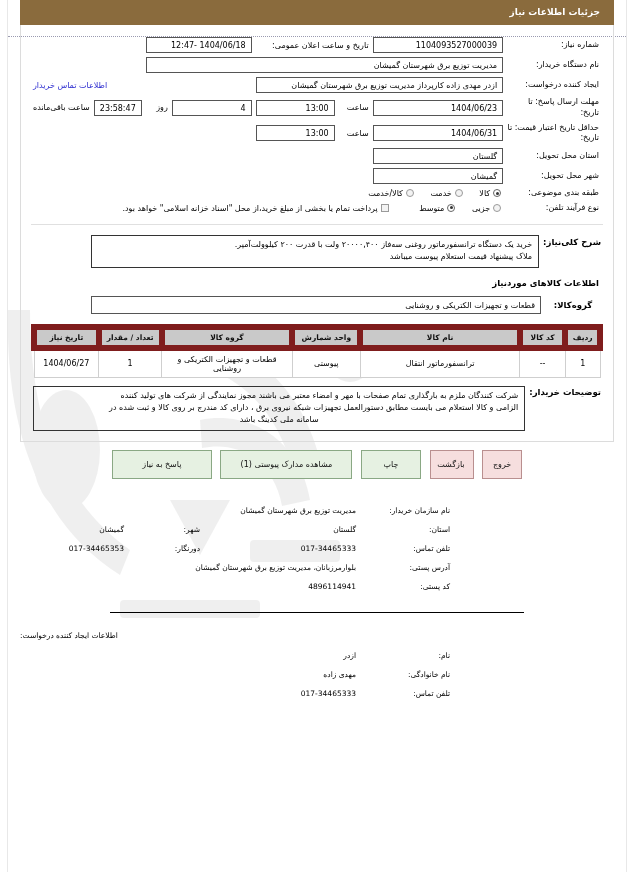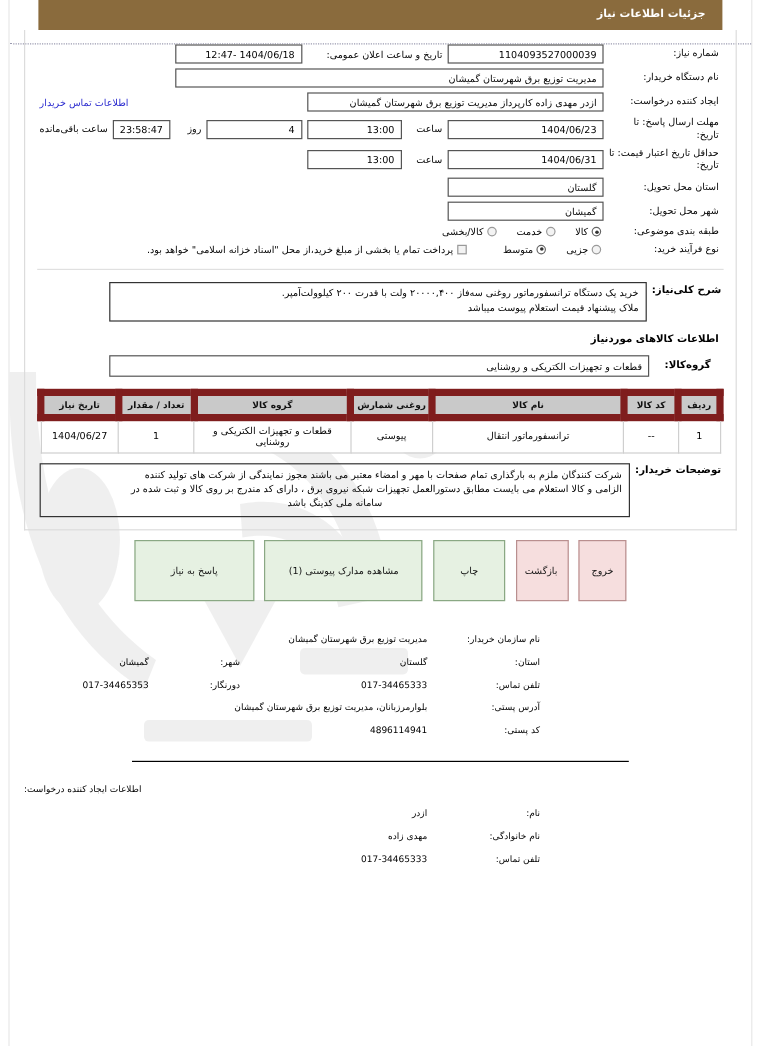--- a/index.html
+++ b/index.html
@@ -48,21 +48,21 @@
   .section-bar{
     background:#8a6d३b;
     background:#8a6b3d;
     color:#ffffff;
     font-weight:bold;
     font-size:9px;
     padding:7px 14px 8px 10px;
     text-align:right;
     margin:0;
   }
-  .bar-wrap{margin:0 32px;}
+  .bar-wrap{margin:0 20px;}
   .bar-wrap.second{margin:0 20px 0 110px;}
 
   .panel{
     border:1px solid #dcdcdc;
     border-top:none;
     margin:0 20px;
     background:transparent;
     padding:10px 10px 8px 10px;
     box-sizing:border-box;
   }
@@ -154,21 +154,21 @@
     padding:4px 3px;
     text-align:center;
     font-size:8px;
   }
 
   .btn-row{text-align:center;padding:8px 0 6px 0;}
   .btn{
     display:inline-block;
     border:1px solid #7a7a7a;
     font-size:8px;
-    padding:20px 8px;
+    padding:9px 8px;
     margin:0 3px;
     background:#e9f3e5;
     color:#111;
     text-align:center;
     box-sizing:border-box;
     cursor:pointer;
     white-space:nowrap;
   }
   .btn.green{background:#e6f1e2;border-color:#8aa884;}
   .btn.red{background:#f6dede;border-color:#b98f8f;}
@@ -339,27 +339,27 @@
         <tr>
           <td class="lbl">طبقه بندی موضوعی:</td>
           <td colspan="4" style="padding-right:4px">
             <span class="opt">
               <span class="radio on"></span><span>کالا</span>
             </span>
             <span class="opt">
               <span class="radio"></span><span>خدمت</span>
             </span>
             <span class="opt">
-              <span class="radio"></span><span>کالا/بخشی</span>
+              <span class="radio"></span><span>کالا/خدمت</span>
             </span>
           </td>
         </tr>
 
         <tr>
-          <td class="lbl">نوع فرآیند خرید:</td>
+          <td class="lbl">نوع فرآیند تلفن:</td>
           <td colspan="4" style="padding-right:4px">
             <span class="opt">
               <span class="radio"></span><span>جزیی</span>
             </span>
             <span class="opt">
               <span class="radio on"></span><span>متوسط</span>
             </span>
             <span class="opt" style="margin-right:14px">
               <span class="chk"></span><span class="note-inline">پرداخت تمام یا بخشی از مبلغ خرید،از محل "اسناد خزانه اسلامی" خواهد بود.</span>
             </span>
@@ -398,21 +398,21 @@
         </table>
 
       <div style="height:8px"></div>
 
       <table class="goods">
         <thead>
           <tr>
             <th style="width:26px">ردیف</th>
             <th style="width:42px">کد کالا</th>
             <th style="width:180px">نام کالا</th>
-            <th style="width:66px">روغنی شمارش</th>
+            <th style="width:66px">واحد شمارش</th>
             <th style="width:148px">گروه کالا</th>
             <th style="width:62px">تعداد / مقدار</th>
             <th style="width:58px">تاریخ نیاز</th>
           </tr>
         </thead>
         <tbody>
           <tr>
             <td>1</td>
             <td>--</td>
             <td>ترانسفورماتور انتقال</td>

